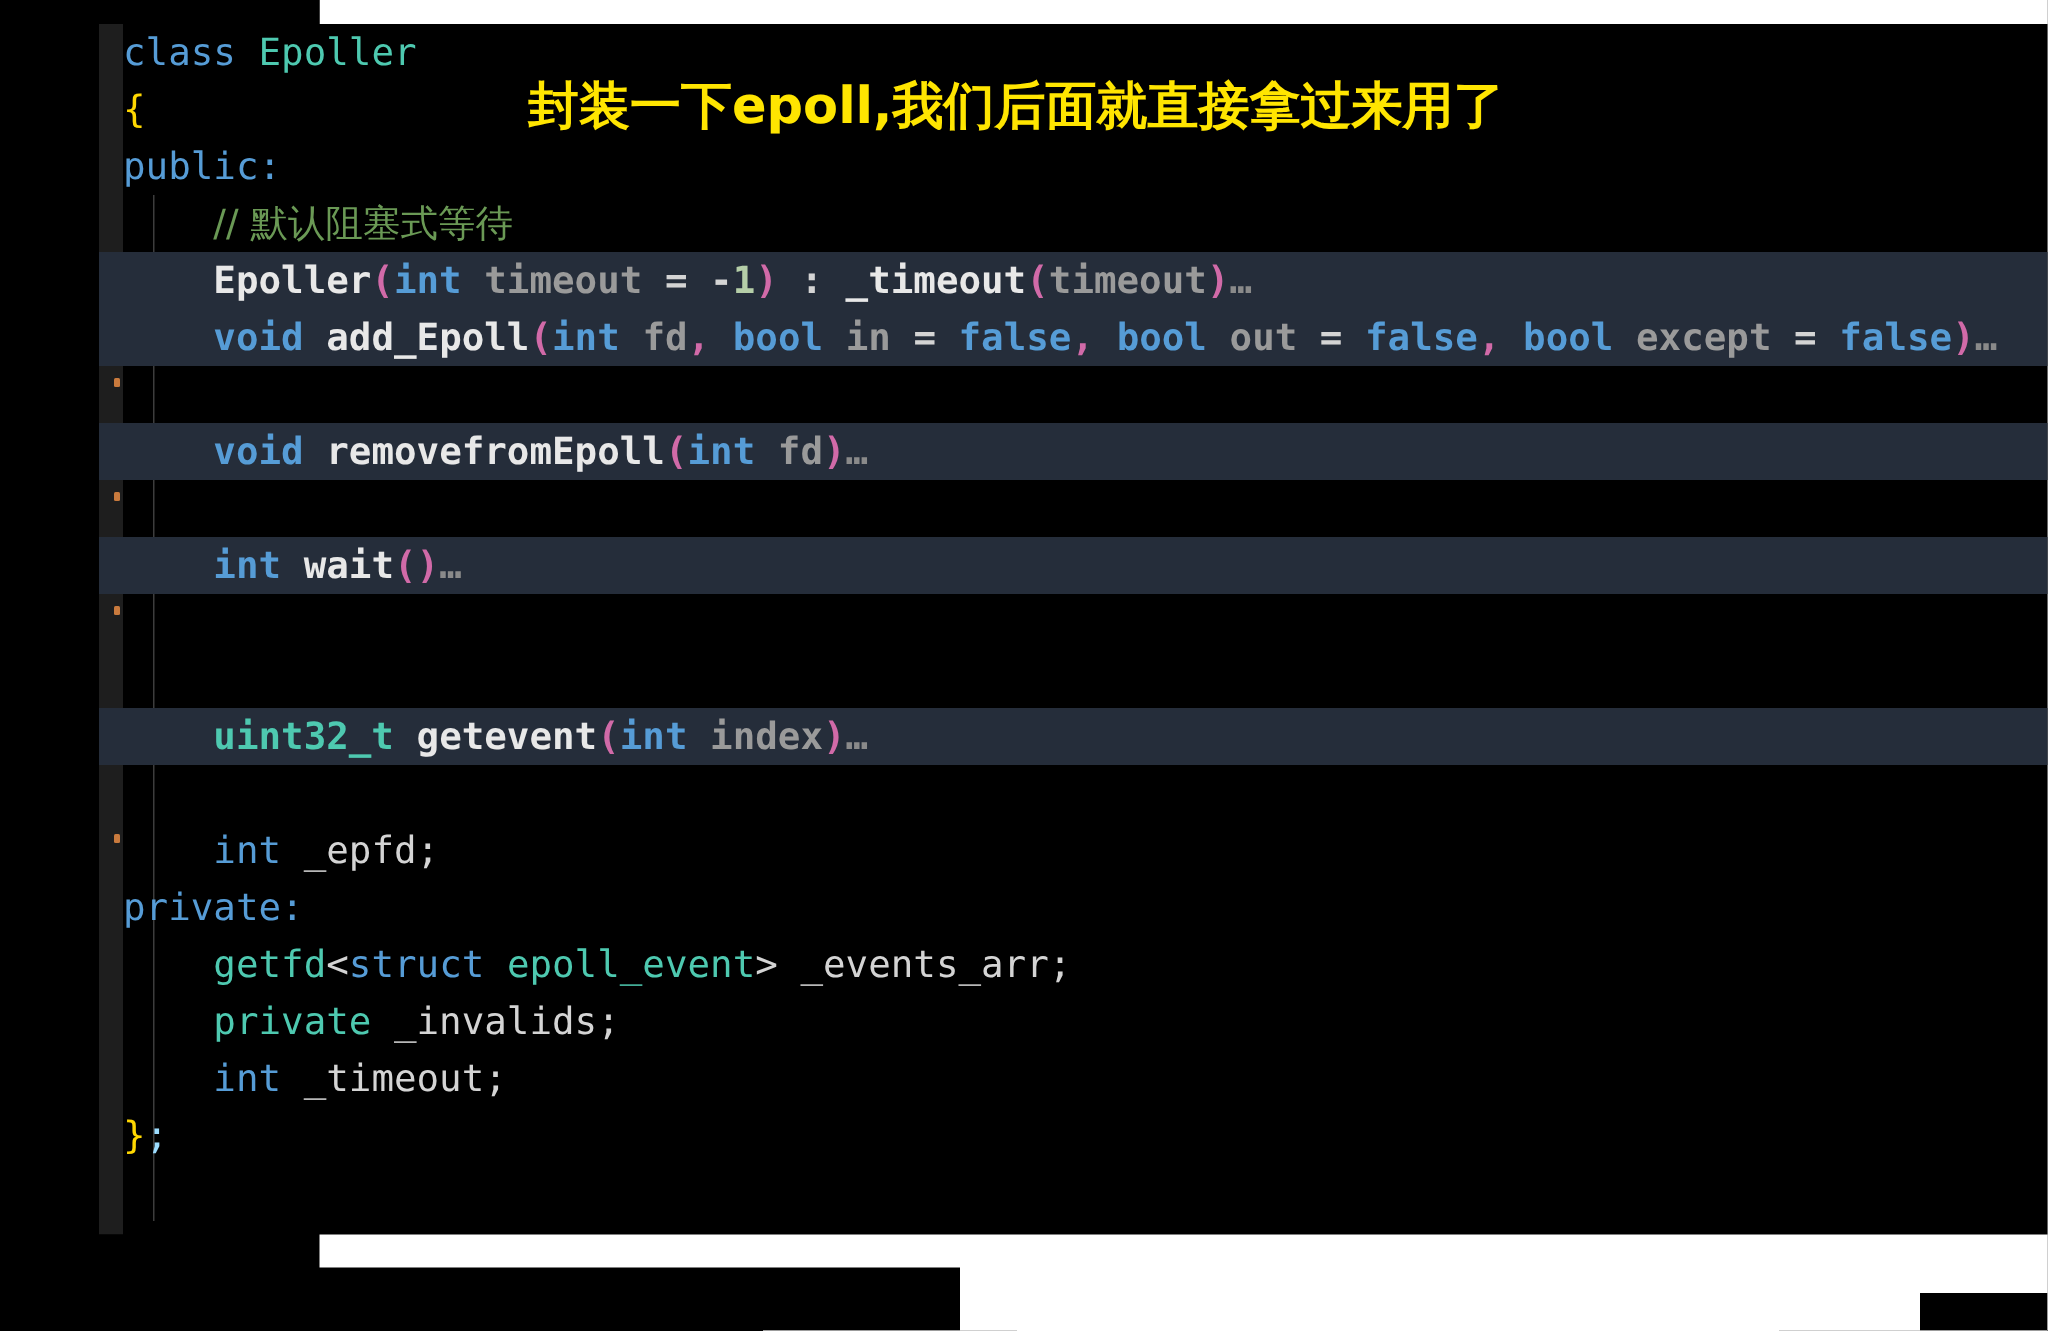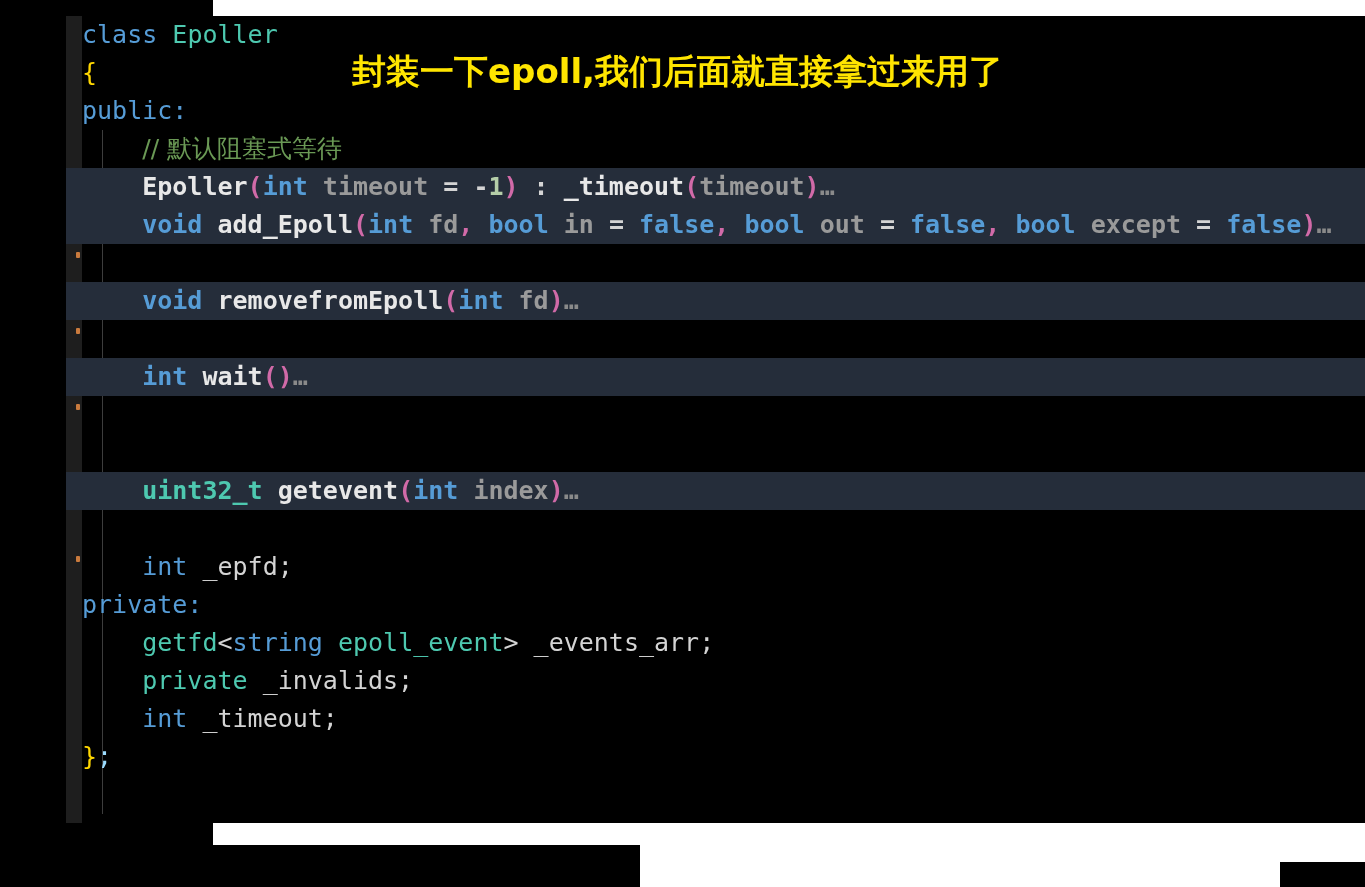--- a/index.html
+++ b/index.html
@@ -176,21 +176,21 @@
       <div class="line"></div>
 
       <div class="line folded"><span class="plain">    </span><span class="type">uint32_t</span><span class="plain"> </span><span class="fn">getevent</span><span class="paren">(</span><span class="kw">int</span><span class="plain"> </span><span class="param">index</span><span class="paren">)</span><span class="ell">…</span></div>
 
       <div class="line"></div>
 
       <div class="line"><span class="plain">    </span><span class="kw">int</span><span class="plain"> </span><span class="plain">_epfd;</span></div>
 
       <div class="line"><span class="kw">private:</span></div>
 
-      <div class="line"><span class="plain">    </span><span class="type">getfd</span><span class="plain">&lt;</span><span class="kw">string</span><span class="plain"> </span><span class="type">epoll_event</span><span class="plain">&gt; </span><span class="plain">_events_arr;</span></div>
+      <div class="line"><span class="plain">    </span><span class="type">getfd</span><span class="plain">&lt;</span><span class="kw">struct</span><span class="plain"> </span><span class="type">epoll_event</span><span class="plain">&gt; </span><span class="plain">_events_arr;</span></div>
 
       <div class="line"><span class="plain">    </span><span class="type">private</span><span class="plain"> </span><span class="plain">_invalids;</span></div>
 
       <div class="line"><span class="plain">    </span><span class="kw">int</span><span class="plain"> </span><span class="plain">_timeout;</span></div>
 
       <div class="line"><span class="brace">}</span><span class="var">;</span></div>
 
     </div>
   </div>
 

